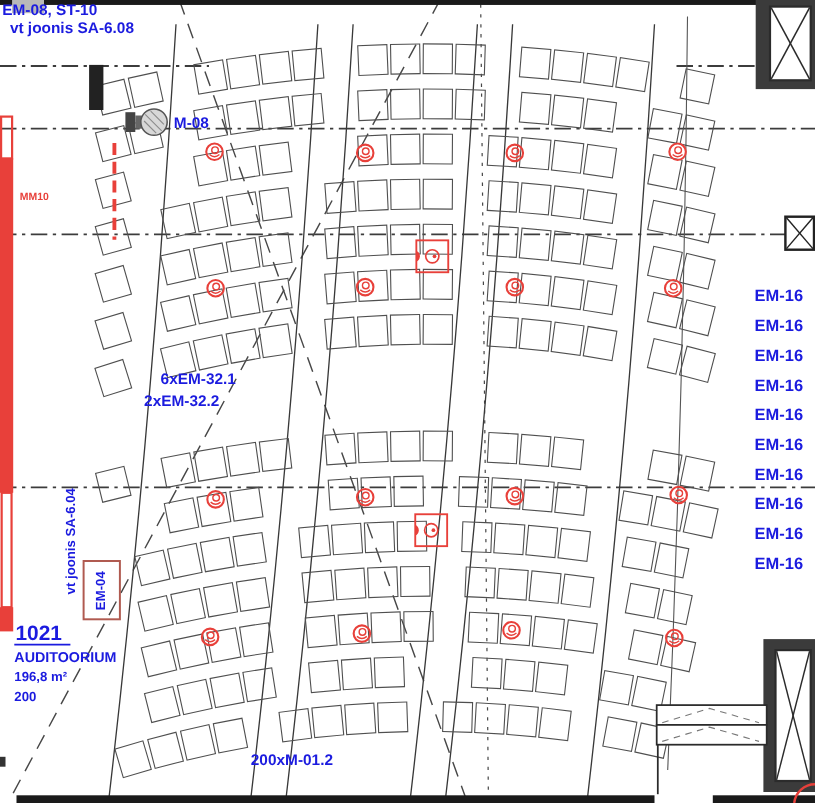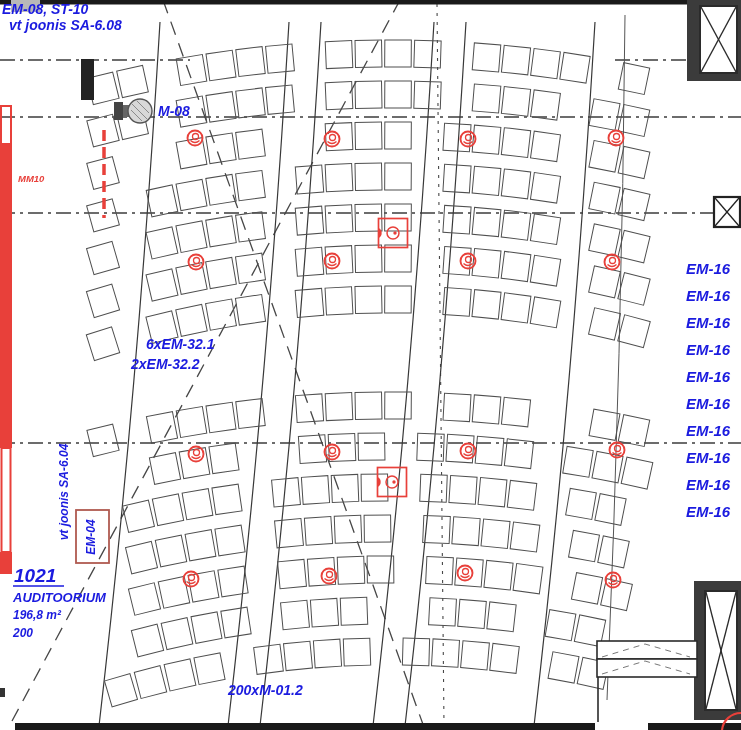--- a/index.html
+++ b/index.html
@@ -1,17 +1,17 @@
 <!DOCTYPE html>
 <html><head>
 <meta charset="utf-8">
 <style>
   html,body{margin:0;padding:0;background:#ffffff;}
   .canvas{position:relative;width:741px;height:730px;background:#fff;overflow:hidden;
-          font-family:"Liberation Sans",sans-serif;font-style:italic;}
+          font-family:"Liberation Sans",sans-serif;}
   svg{position:absolute;left:0;top:0;}
   text{font-family:"Liberation Sans",sans-serif;}
   .ann{font-weight:bold;}
 </style>
 </head>
 <body>
 
 <div class="canvas">
 <svg id="plan" width="741" height="730" viewBox="0 0 741 730">
 

